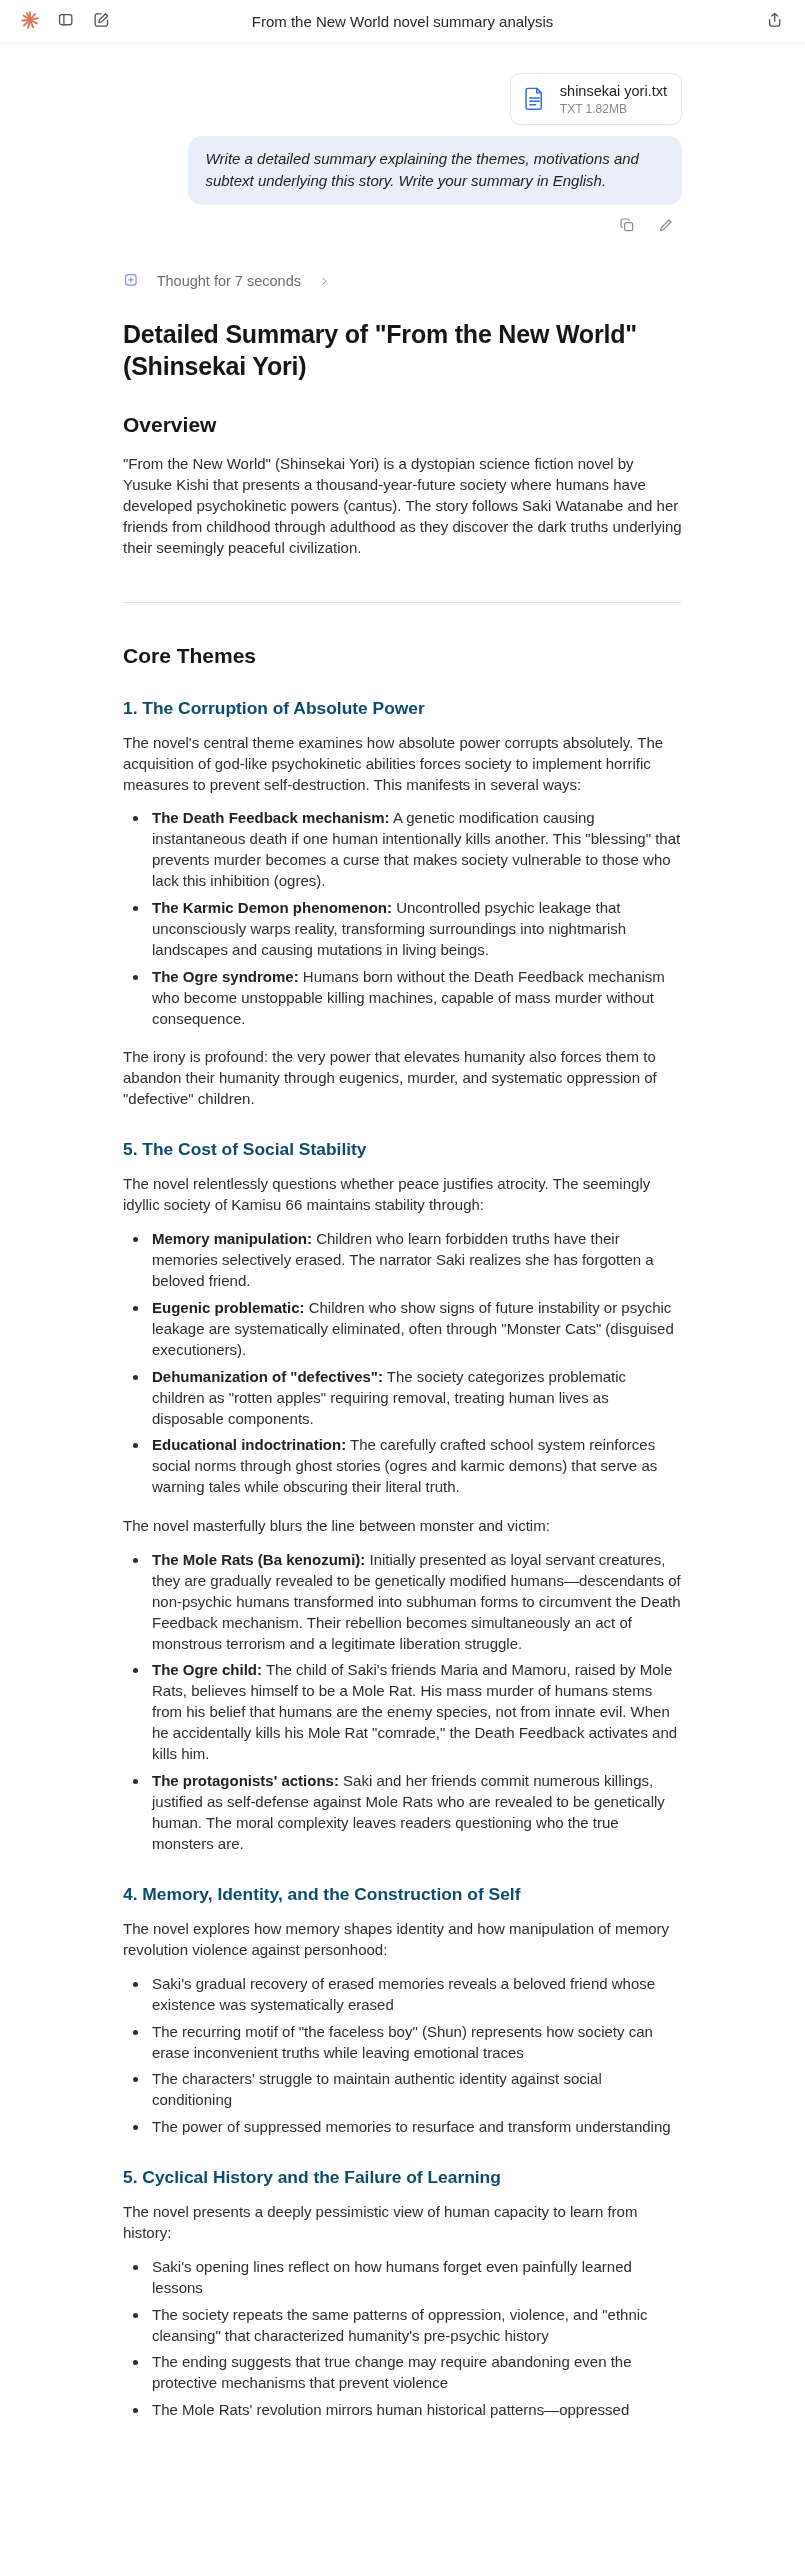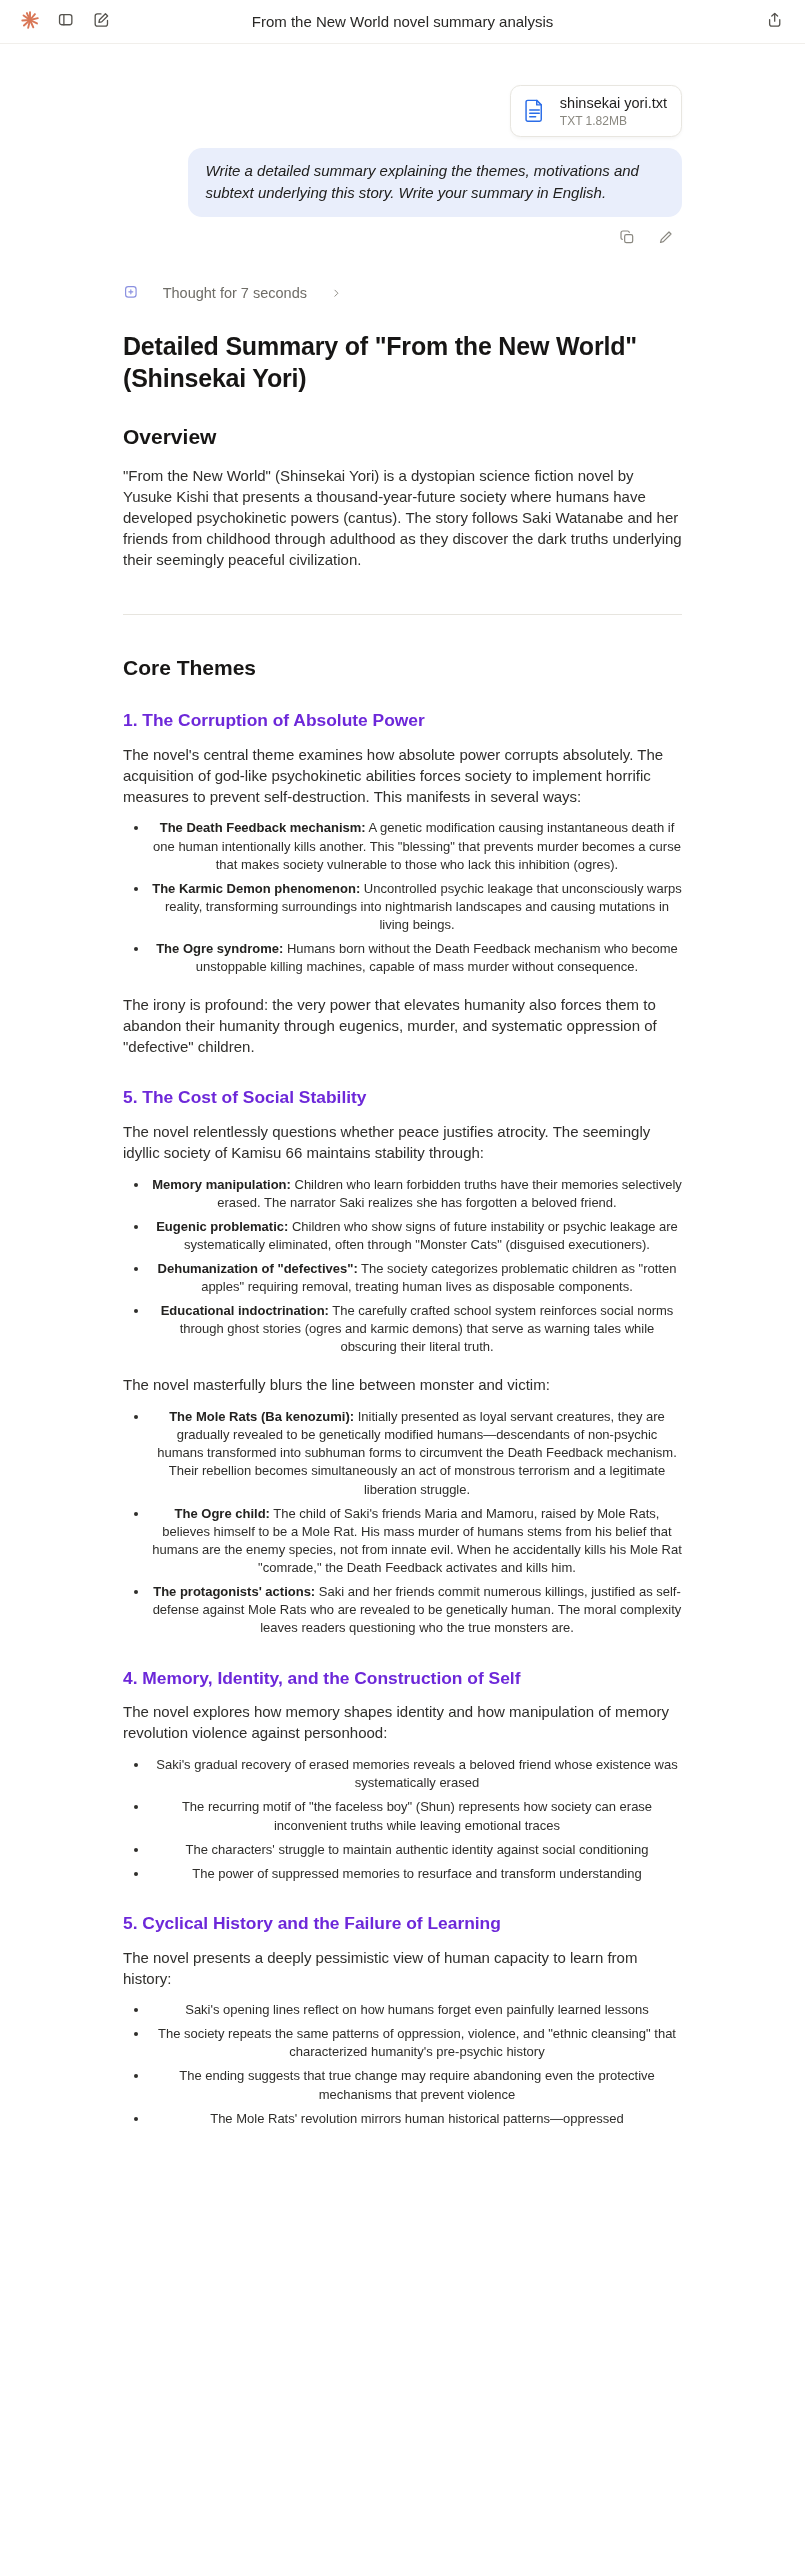--- a/index.html
+++ b/index.html
@@ -36,21 +36,21 @@
     font-size: 15px;
     color: #292826;
     font-weight: 500;
     white-space: nowrap;
   }
   .topbar-right { margin-left: auto; }
 
   
   .content {
     width: 559px;
-    margin: 12px auto;
+    margin: 0 auto;
     padding-top: 29px;
   }
 
   
   .user-turn { display: flex; flex-direction: column; align-items: flex-end; }
   .file-card {
     display: flex; align-items: center; gap: 11.6px;
     background: #ffffff;
     border: 0.6px solid #e8e6e0;
     border-radius: 10.4px;
@@ -75,21 +75,21 @@
   .msg-actions {
     margin-top: 10.4px;
     display: flex; gap: 16px;
     padding-right: 4.6px;
   }
   .msg-actions .icon-btn { width: 23px; height: 23px; }
 
   
   .assistant { margin-top: 34px; }
   .thinking {
-    display: inline-flex; align-items: center; gap: 24px;
+    display: inline-flex; align-items: center; gap: 18px;
     color: #6e6c66; font-size: 14.5px;
     background: transparent; border: none; padding: 0;
     cursor: pointer;
     font-family: inherit;
   }
 
   h1 {
     font-size: 25px;
     line-height: 1.28;
     font-weight: 700;
@@ -99,40 +99,39 @@
   }
   h2 {
     font-size: 21px;
     font-weight: 700;
     color: #171615;
     margin: 31px 0 16px;
   }
   h3 {
     font-size: 17.4px;
     font-weight: 700;
-    color: #6d28d9;
+    color: #0c4a6e;
     margin: 30px 0 12.8px;
   }
   p.body {
     font-size: 15px;
     line-height: 1.4;
     color: #2f2e2b;
     margin: 0 0 12.8px;
   }
   ul.bullets {
     margin: 3.5px 0 17.4px;
     padding-left: 25.5px;
   }
   ul.bullets li {
-    font-size: 13px;
+    font-size: 15px;
     line-height: 1.4;
     color: #2f2e2b;
     margin-bottom: 5.8px;
     padding-left: 3.5px;
-    text-align: center;
   }
   .lead { font-weight: 700; color: #232220; }
   hr.divider {
     border: none;
     border-top: 0.6px solid #e7e5df;
     margin: 44px 0 41px;
   }
 </style>
 </head>
 <body>

